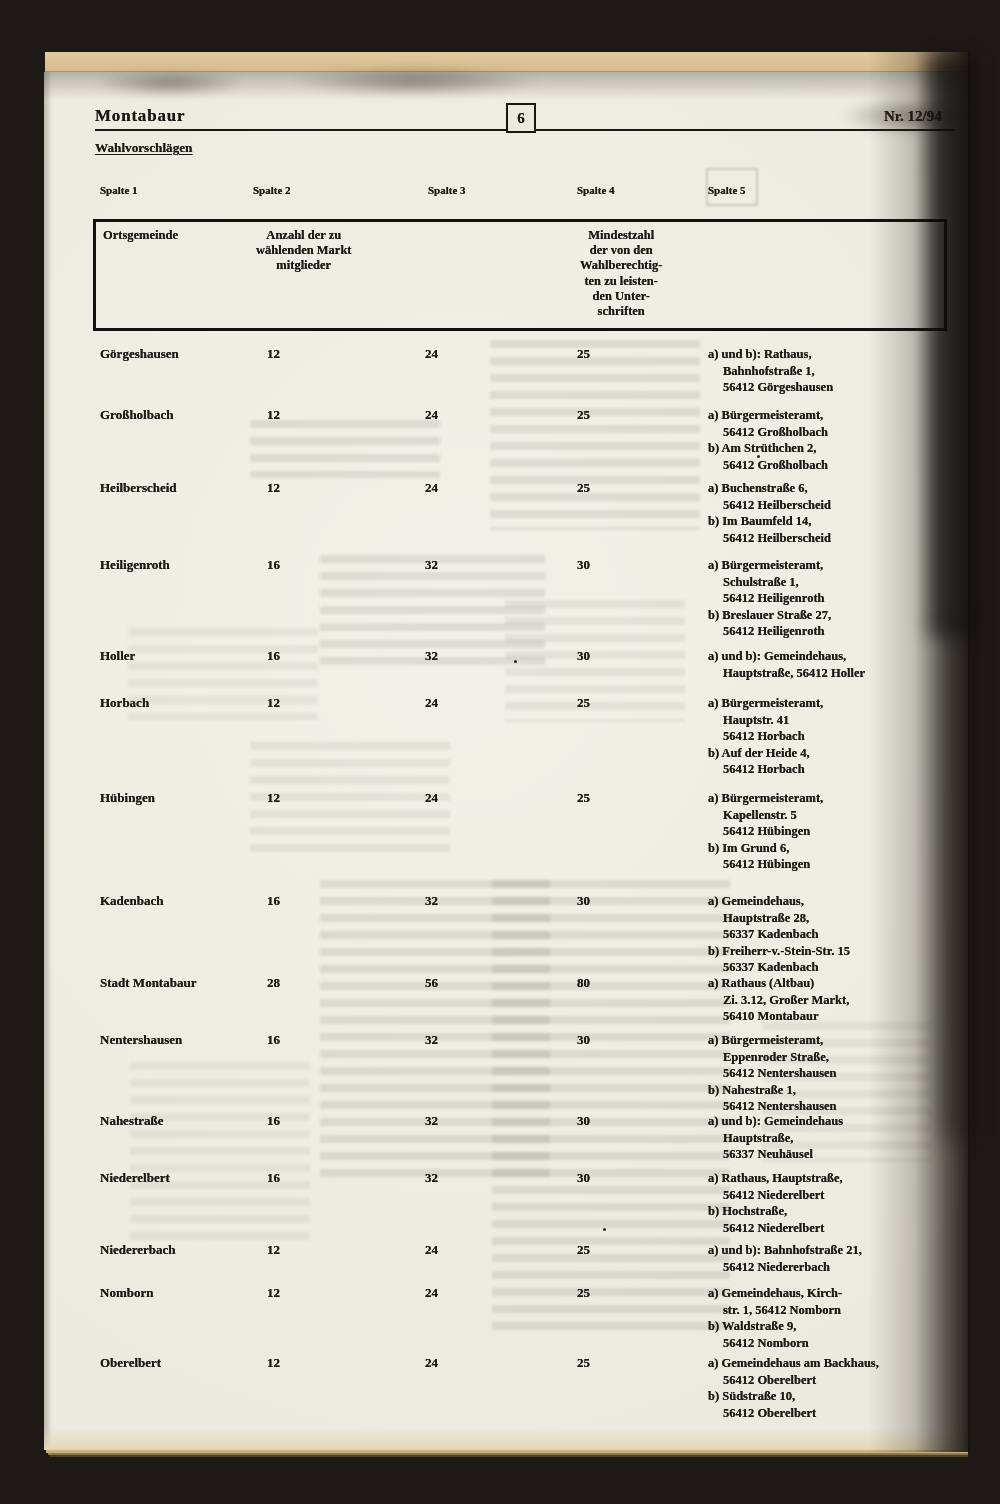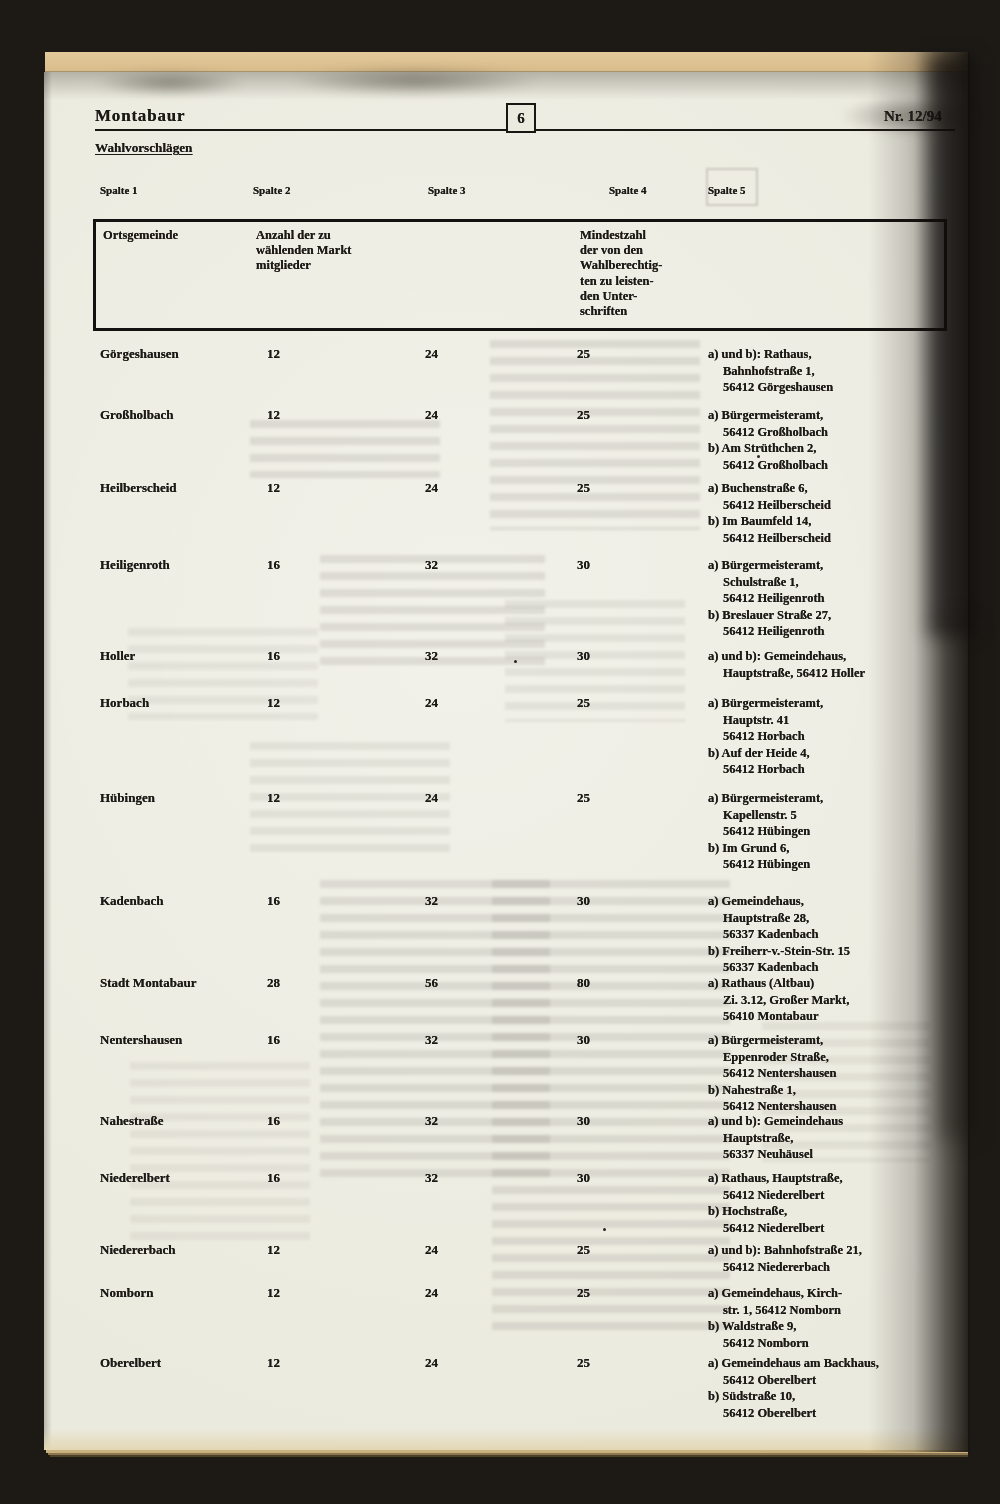--- a/index.html
+++ b/index.html
@@ -42,21 +42,21 @@
   .ink{text-shadow:0 0 .6px rgba(28,25,20,.9);}
   .masthead{left:95px;top:106px;font-size:17px;font-weight:bold;letter-spacing:.8px;}
   .issue{left:884px;top:108px;font-size:15px;font-weight:bold;}
   .rule{left:95px;top:129px;width:860px;height:2px;background:#191713;}
   .pagenum-box{left:506px;top:103px;width:30px;height:30px;border:2px solid #191713;
                background:#ebeade;display:flex;align-items:center;justify-content:center;
                font-size:15px;font-weight:bold;}
   .doc-title{left:95px;top:139px;width:790px;font-size:13.2px;font-weight:bold;line-height:17.5px;}
   .doc-title div{text-decoration:underline;text-underline-offset:2px;}
   .spalte{top:184px;font-size:11px;font-weight:bold;}
-  .hbox{left:93px;top:219px;width:854px;height:112px;border:3px solid #141210;}
+  .hbox{left:93px;top:219px;width:854px;height:112px;border:3px solid #141210;text-align:center;}
   .hcol{position:absolute;top:6px;font-size:12.5px;font-weight:bold;line-height:15.2px;white-space:pre;}
   .hc1{left:7px;} .hc2{left:160px;} .hc3{left:335px;} .hc4{left:484px;} .hc5{left:615px;}
   
   .trow{position:absolute;left:0;width:1000px;font-weight:bold;}
   .cell{position:absolute;white-space:pre;}
   .cname{left:100px;font-size:13px;}
   .cn2{left:267px;font-size:13px;} .cn3{left:425px;font-size:13px;} .cn4{left:577px;font-size:13px;}
   .caddr{left:708px;font-size:12.5px;line-height:16.5px;}
   .caddr .cont, .hc5 .cont{padding-left:15px;}
   .speck{width:3px;height:3px;border-radius:50%;background:#2a261f;}
@@ -94,21 +94,21 @@
   </div>
   <div class="abs issue ink">Nr. 12/94</div>
 
   <div class="abs doc-title ink">
     <div>Wahlvorschlägen</div>
   </div>
 
   <div class="abs spalte ink" style="left:100px">Spalte 1</div>
   <div class="abs spalte ink" style="left:253px">Spalte 2</div>
   <div class="abs spalte ink" style="left:428px">Spalte 3</div>
-  <div class="abs spalte ink" style="left:609px">Spalte 4</div>
+  <div class="abs spalte ink" style="left:577px">Spalte 4</div>
   <div class="abs spalte ink" style="left:708px">Spalte 5</div>
 
   <div class="abs hbox">
     <div class="hcol hc1 ink"><div>Ortsgemeinde</div></div>
     <div class="hcol hc2 ink"><div>Anzahl der zu</div><div>wählenden Markt</div><div>mitglieder</div></div>
     <div class="hcol hc4 ink"><div>Mindestzahl</div><div>der von den</div><div>Wahlberechtig-</div><div>ten zu leisten-</div><div>den Unter-</div><div>schriften</div></div>
   </div>
 
   <div id="rows-wrap">
       <div class="trow" style="top: 346px;">

